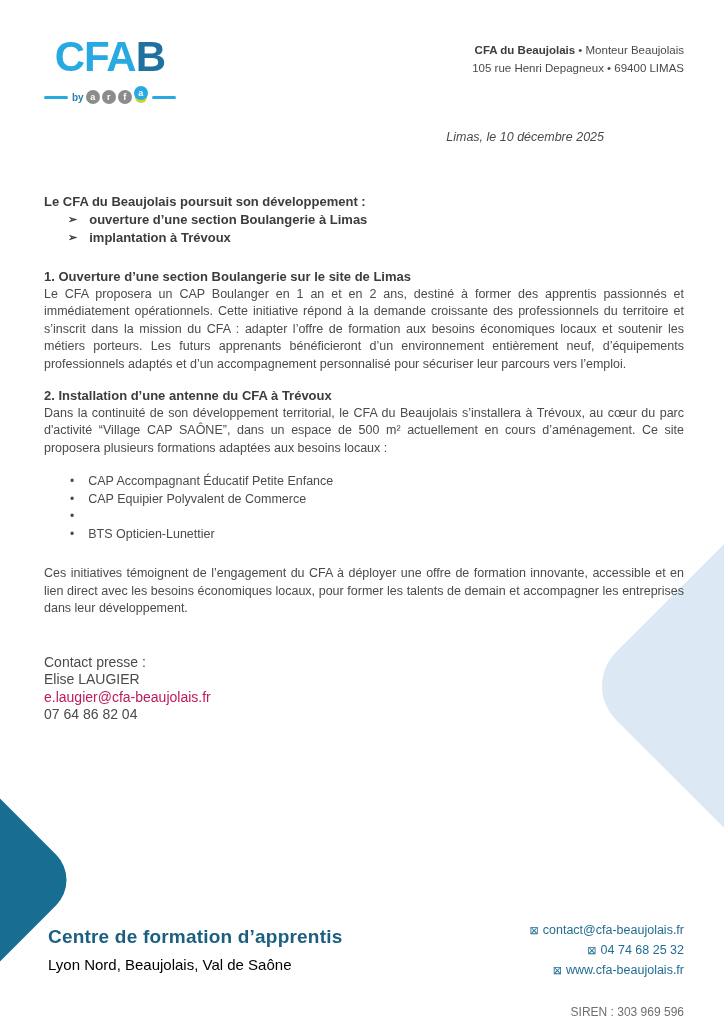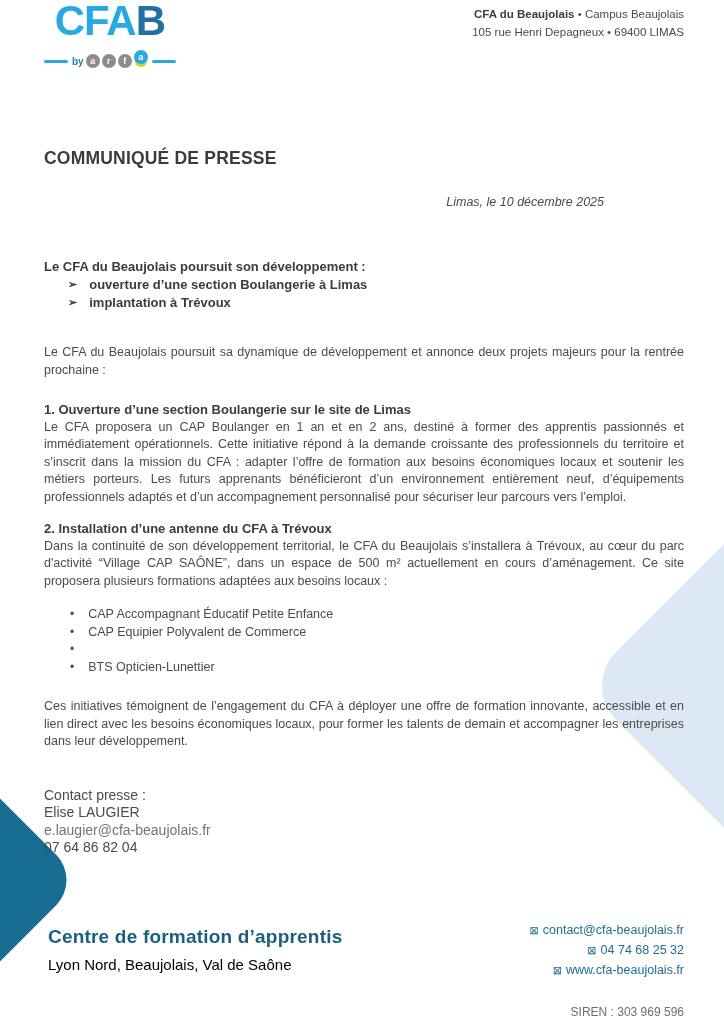--- a/index.html
+++ b/index.html
@@ -25,21 +25,21 @@
   .shape-bottom-left {
     width: 200px; height: 200px;
     left: -160px; top: 780px;
     background: #176d92;
     border-radius: 36px;
   }
 
   .content { position: relative; z-index: 2; padding: 0 40px 0 44px; }
 
   
-  .header { display: flex; justify-content: space-between; align-items: flex-start; }
+  .header { display: flex; justify-content: space-between; align-items: flex-start; padding-top: 36px; }
   .logo-block { display: flex; flex-direction: column; align-items: center; }
   .logo-word { font-size: 42px; font-weight: bold; letter-spacing: -1px; line-height: 1; }
   .logo-cfa { color: #29a9e1; }
   .logo-b { color: #20719f; }
   .logo-subline { display: flex; align-items: center; gap: 4px; margin-top: 12px; }
   .logo-dash { width: 24px; height: 3px; background: #29a9e1; border-radius: 2px; }
   .logo-by { color: #2a7db0; font-size: 10px; font-weight: bold; }
   .arfa-circle {
     width: 14px; height: 14px; border-radius: 50%;
     background: #8c8c8c; color: #ffffff;
@@ -72,21 +72,21 @@
   .sec-heading { margin-top: 22px; font-size: 13px; font-weight: bold; color: #3c3c3c; line-height: 17.5px; }
   .sec2-heading { margin-top: 14px; }
 
   .formation-list { list-style: none; margin-top: 16px; }
   .formation-list li { display: flex; gap: 14px; padding-left: 26px; line-height: 17.5px; font-size: 12.5px; color: #4b4b4b; }
   .dot-bullet { font-size: 12px; }
 
   .closing { margin-top: 22px; }
 
   .contact { margin-top: 36px; font-size: 14px; line-height: 17.5px; color: #4b4b4b; }
-  .contact a { color: #737373; text-decoration: none; }
+  .contact a { color: #be185d; text-decoration: none; }
 
   
   .footer { position: absolute; left: 0; right: 0; bottom: 0; height: 120px; z-index: 3; }
   .footer-left { position: absolute; left: 48px; top: 22px; }
   .footer-org { font-size: 19px; font-weight: bold; color: #1a5f80; letter-spacing: 0.2px; }
   .footer-region { margin-top: 8px; font-size: 15px; color: #000000; }
   .footer-right { position: absolute; right: 40px; top: 16px; text-align: right; }
   .footer-link { display: block; font-size: 12.5px; line-height: 20px; color: #226e92; text-decoration: none; }
   .tofu { font-size: 11px; margin-right: 4px; color: #226e92; }
   .siren { margin-top: 25px; font-size: 12px; color: #6e6e6e; }
@@ -110,43 +110,41 @@
           <span class="logo-dash"></span>
           <span class="logo-by">by</span>
           <span class="arfa-circle">a</span>
           <span class="arfa-circle">r</span>
           <span class="arfa-circle">f</span>
           <span class="arfa-circle accent">a</span>
           <span class="logo-dash"></span>
         </div>
       </div>
       <div class="address">
-        <div><b>CFA du Beaujolais</b><span> • Campus Beaujolais</span></div>
+        <div><b>CFA du Beaujolais</b><span> • Monteur Beaujolais</span></div>
         <div>105 rue Henri Depagneux • 69400 LIMAS</div>
       </div>
     </div>
 
-    <h1 class="title">COMMUNIQUÉ DE PRESSE</h1>
     <div class="dateline">Limas, le 10 décembre 2025</div>
 
     <div class="intro">
       <div>Le CFA du Beaujolais poursuit son développement :</div>
       <ul class="intro-bullets">
         <li>
             <span class="arrow-bullet">➢</span>
             <span>ouverture d’une section Boulangerie à Limas</span>
           </li>
         <li>
             <span class="arrow-bullet">➢</span>
             <span>implantation à Trévoux</span>
           </li>
       </ul>
     </div>
 
-    <p class="para p1">Le CFA du Beaujolais poursuit sa dynamique de développement et annonce deux projets majeurs pour la rentrée prochaine :</p>
 
     <h2 class="sec-heading">1. Ouverture d’une section Boulangerie sur le site de Limas</h2>
     <p class="para">Le CFA proposera un CAP Boulanger en 1 an et en 2 ans, destiné à former des apprentis passionnés et immédiatement opérationnels. Cette initiative répond à la demande croissante des professionnels du territoire et s’inscrit dans la mission du CFA : adapter l’offre de formation aux besoins économiques locaux et soutenir les métiers porteurs. Les futurs apprenants bénéficieront d’un environnement entièrement neuf, d’équipements professionnels adaptés et d’un accompagnement personnalisé pour sécuriser leur parcours vers l’emploi.</p>
 
     <h2 class="sec-heading sec2-heading">2. Installation d’une antenne du CFA à Trévoux</h2>
     <p class="para">Dans la continuité de son développement territorial, le CFA du Beaujolais s’installera à Trévoux, au cœur du parc d'activité “Village CAP SAÔNE”, dans un espace de 500 m² actuellement en cours d’aménagement. Ce site proposera plusieurs formations adaptées aux besoins locaux :</p>
 
     <ul class="formation-list">
       <li>
           <span class="dot-bullet">•</span>

